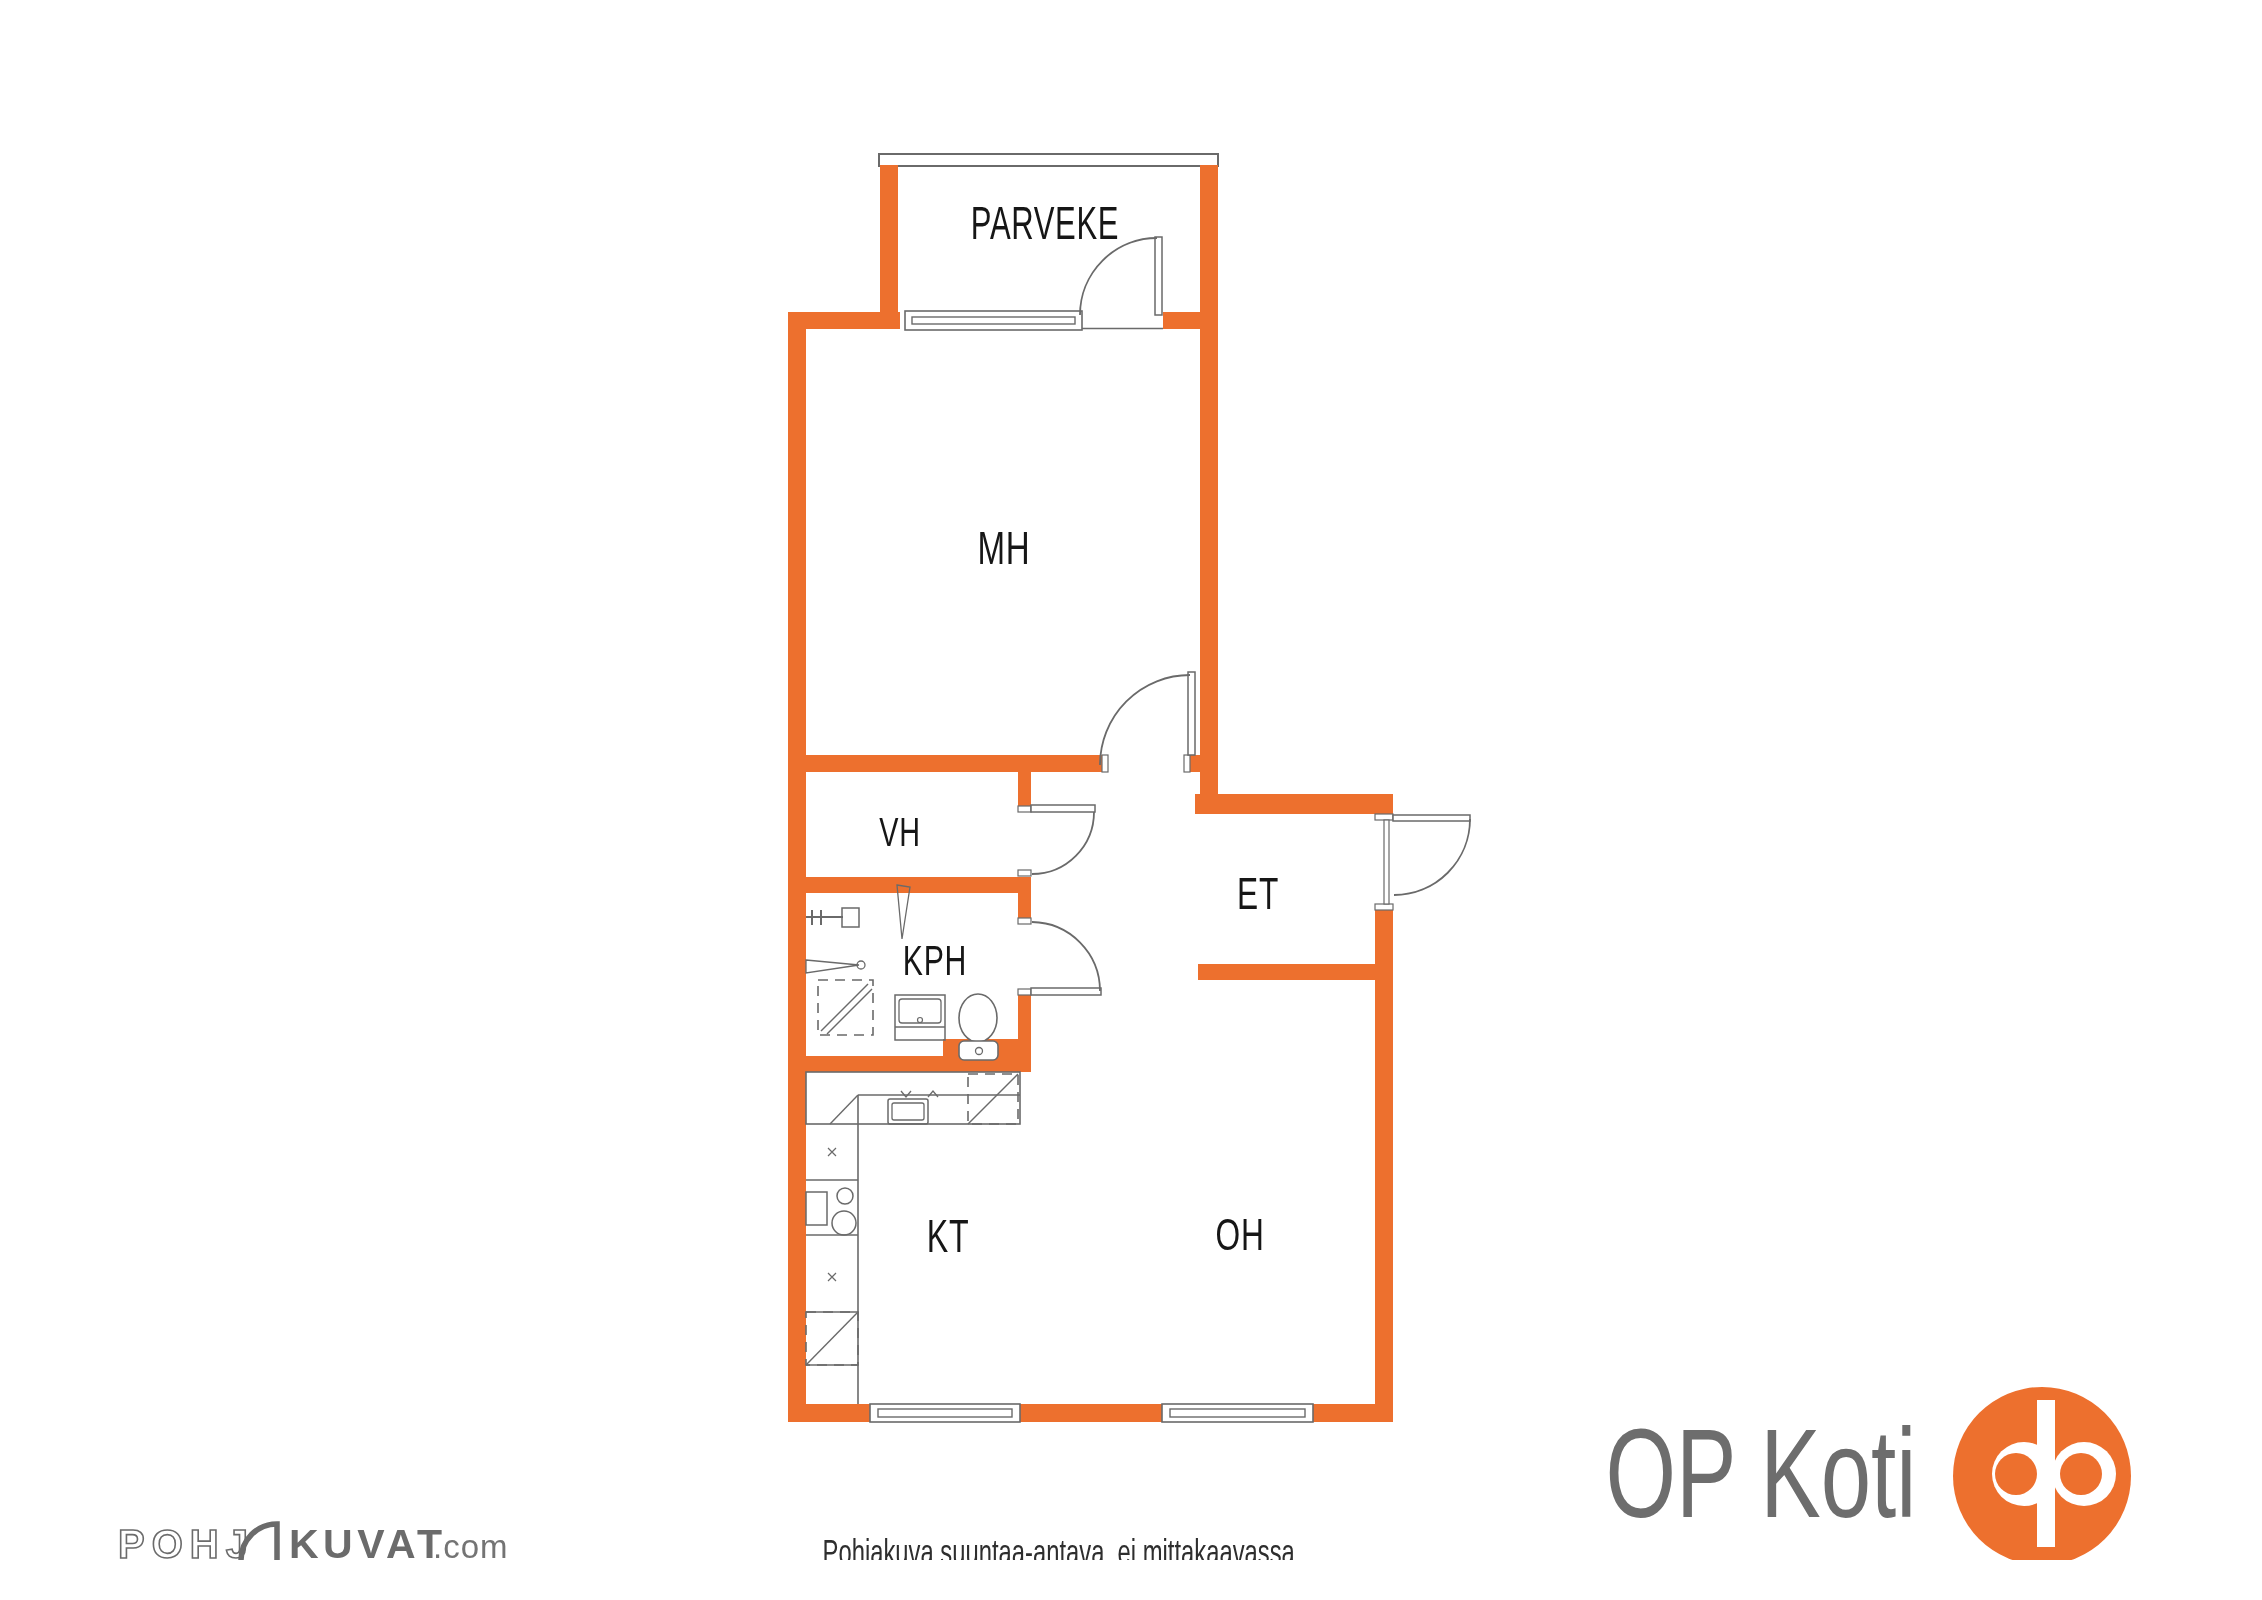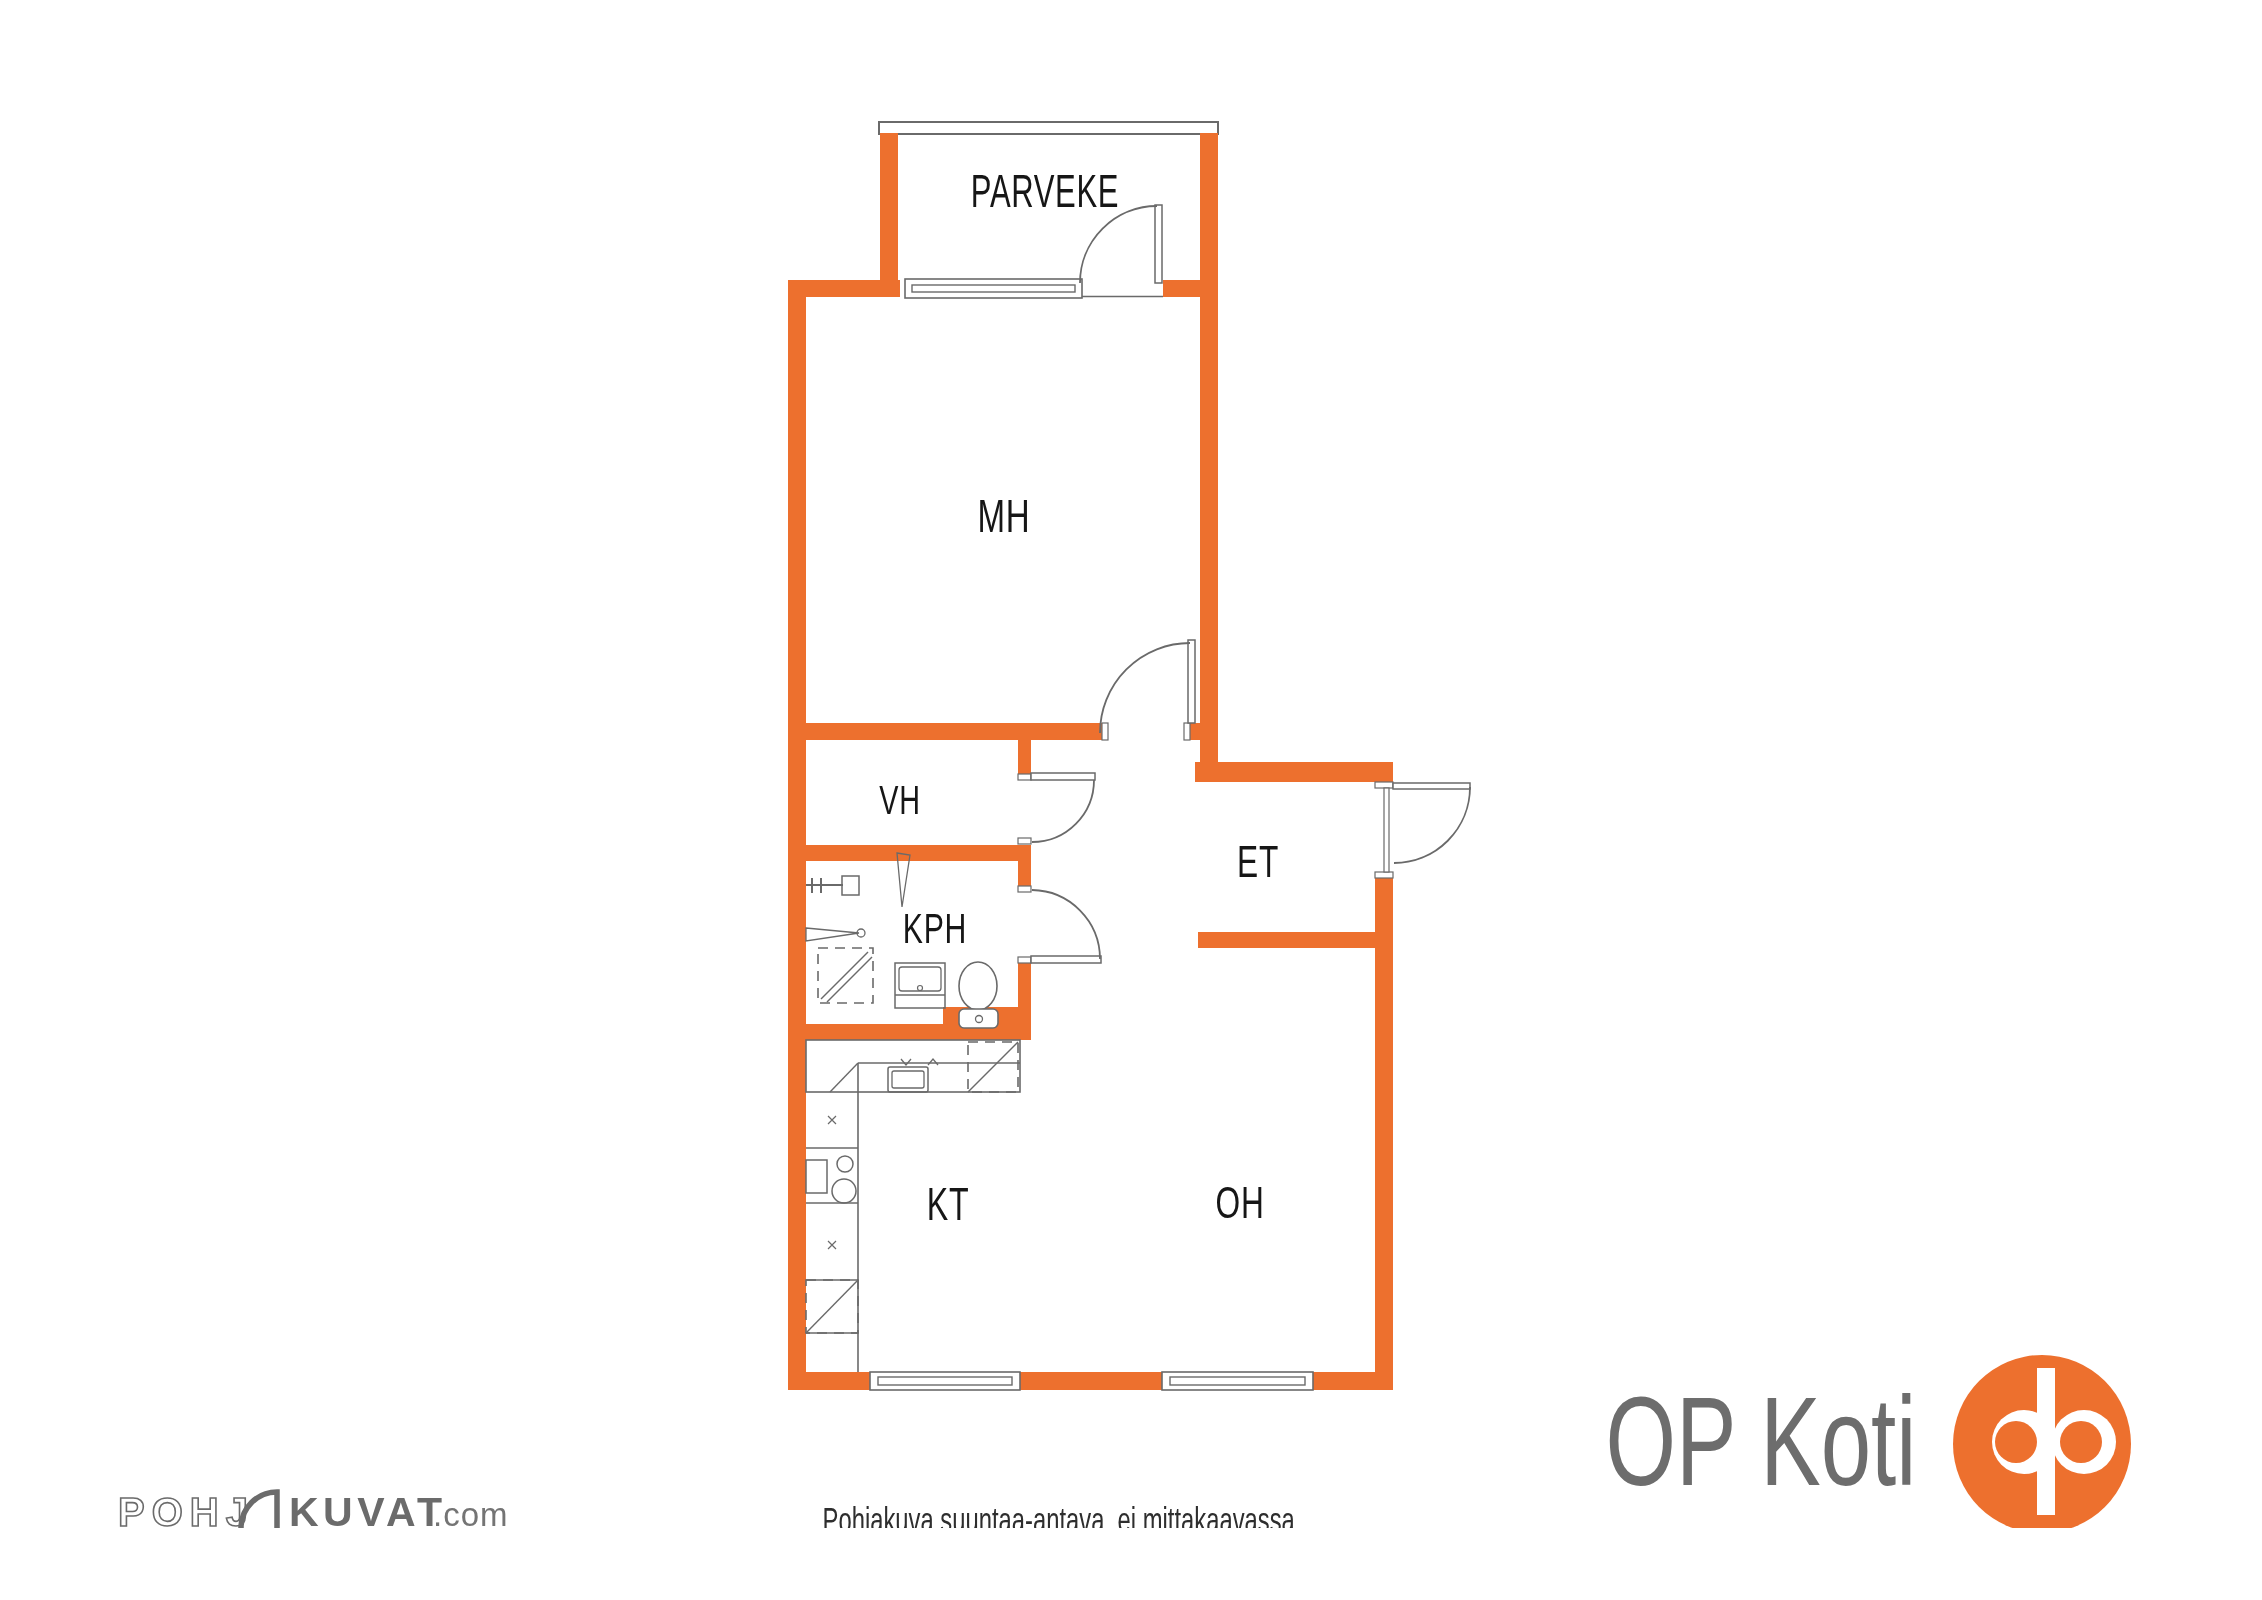--- a/index.html
+++ b/index.html
@@ -1,17 +1,17 @@
 <!DOCTYPE html>
 <html style="--wall-orange: #ED702E; --fixture-gray: #6A6A6A; --label-black: #161616; --logo-gray: #6B6B6B; --op-text-gray: #6D6D6D;"><head>
 <meta charset="utf-8">
 <style>
   html,body{margin:0;padding:0;background:#ffffff;}
   .stage{position:relative;width:2262px;height:1528px;background:#fff;overflow:hidden;
-         font-family:"Liberation Sans",sans-serif;}
+         font-family:"Liberation Sans",sans-serif;margin-top:32px;}
   .plan{position:absolute;left:0;top:0;}
   .wall{fill:var(--wall-orange,#ED702E);}
   .lineel{stroke:var(--fixture-gray,#6A6A6A);fill:none;}
   .whiteel{stroke:var(--fixture-gray,#6A6A6A);fill:#ffffff;}
   .dashedel{stroke:var(--fixture-gray,#6A6A6A);fill:none;stroke-dasharray:10 7;}
   .room-label{position:absolute;color:var(--label-black,#161616);white-space:nowrap;
               letter-spacing:1px;}
   .disclaimer{position:absolute;color:#2e2e2e;white-space:nowrap;}
   .opkoti-text{position:absolute;color:var(--op-text-gray,#6D6D6D);white-space:nowrap;}
   .logo-svg{position:absolute;}

